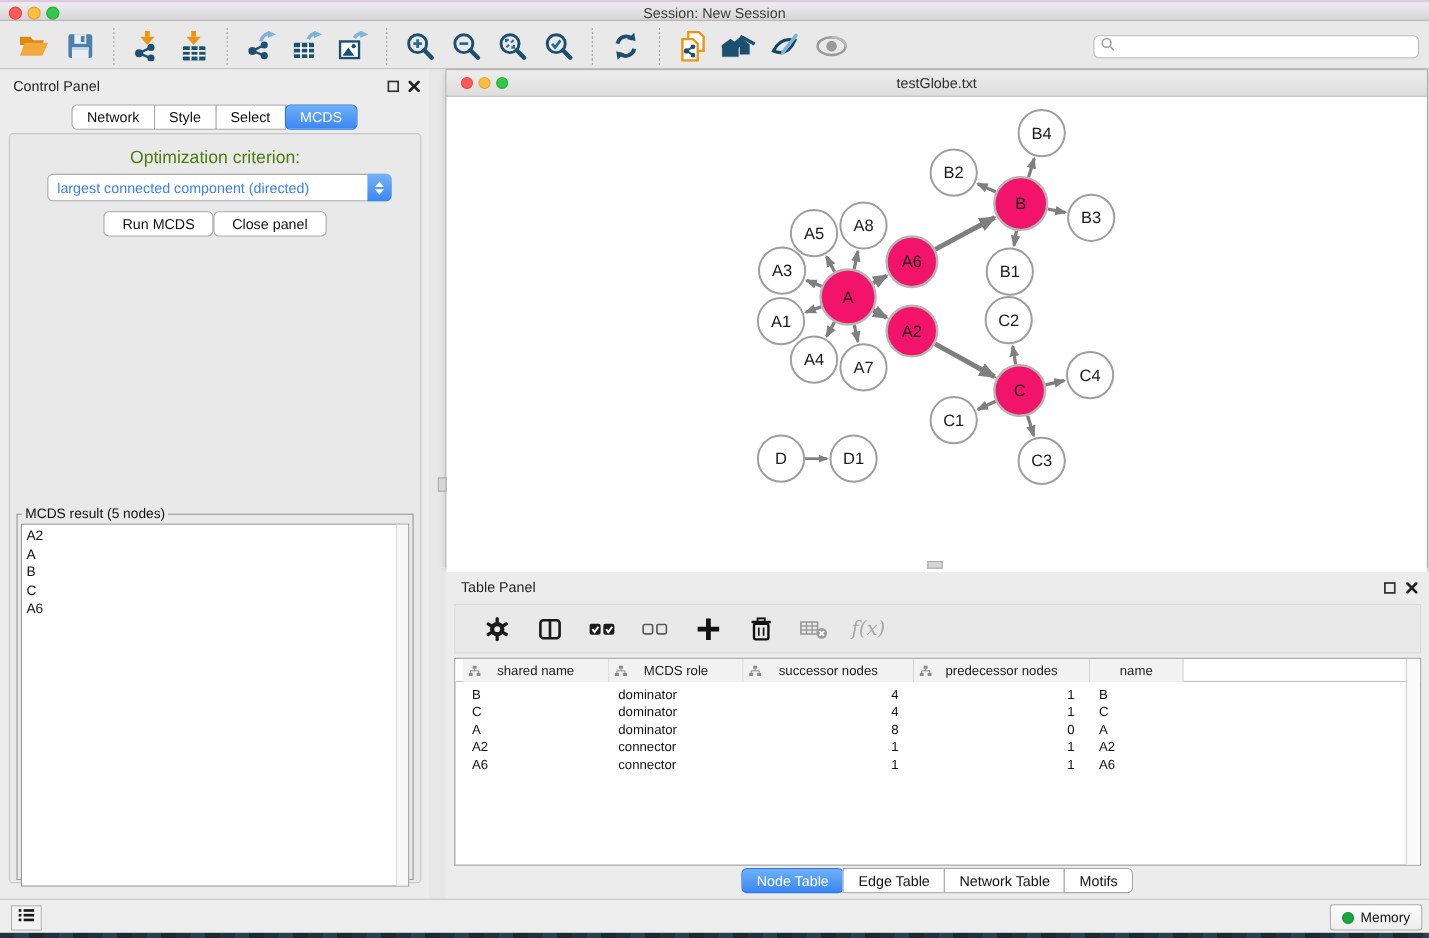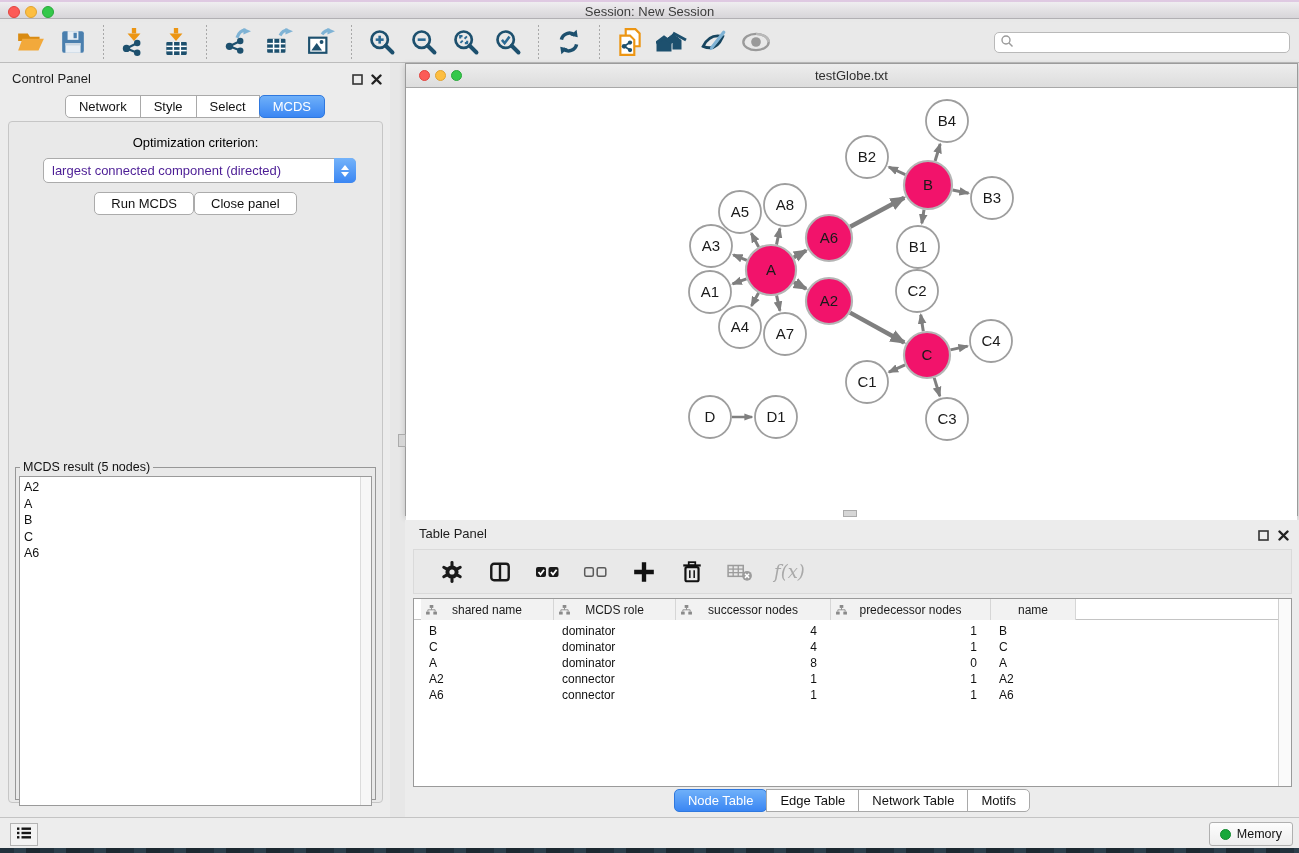--- a/index.html
+++ b/index.html
@@ -35,24 +35,24 @@
   .cp-title { position:absolute; left:12px; top:8px; font-size:13px; color:#1e1e1e; }
   .panel-ctrls { position:absolute; right:8px; top:8px; display:flex; gap:8px; align-items:center; }
   .tabs-row { position:absolute; left:0; top:32px; width:100%; display:flex; justify-content:center; }
   .seg { display:inline-flex; }
   .tab { font-size:13px; padding:3px 13px; background:#fff; border:1px solid #a9a9a9; margin-left:-1px; color:#111; white-space:nowrap;text-align:center; }
   .tab:first-child { border-radius:5px 0 0 5px; margin-left:0; }
   .tab:last-child { border-radius:0 5px 5px 0; }
   .tab.active { background:linear-gradient(#6fb0f9,#3a86f3); color:#fff; border-color:#2f78de; border-radius:5px; }
   .cp-body { position:absolute; left:8px; top:58px; width:375px; height:682px;
     background:#e9e9e9; border:1px solid #c6c6c6; border-radius:4px; }
-  .opt-label { position:absolute; left:0; top:13px; width:100%; text-align:center; font-size:13px; color:#000000; }
+  .opt-label { position:absolute; left:0; top:13px; width:100%; text-align:center; font-size:16px; color:#4d7c0f; }
   .dropdown { position:absolute; left:34px; top:36px; width:313px; height:25px; background:#fff;
     border:1px solid #ababab; border-radius:5px; display:flex; align-items:center; }
-  .dropdown .dd-text { flex:1; font-size:13px; color:#4c1d95; padding-left:8px; white-space:nowrap; overflow:hidden; }
+  .dropdown .dd-text { flex:1; font-size:13px; color:#3b82f6; padding-left:8px; white-space:nowrap; overflow:hidden; }
   .dd-stepper { width:22px; height:25px; margin:-1px -1px -1px 0; border-radius:0 5px 5px 0;
     background:linear-gradient(#74b3fa,#3a86f3); display:flex; flex-direction:column; align-items:center; justify-content:center; gap:2px; }
   .dd-up { width:0; height:0; border-left:4px solid transparent; border-right:4px solid transparent; border-bottom:5px solid #fff; }
   .dd-down { width:0; height:0; border-left:4px solid transparent; border-right:4px solid transparent; border-top:5px solid #fff; }
   .btn-row { position:absolute; left:0; top:70px; width:100%; display:flex; justify-content:center; }
   .push-btn { font-size:13px; background:#fff; border:1px solid #ababab; border-radius:5px; padding:3px 16px; color:#111; }
   .mcds-fieldset { position:absolute; left:6px; top:338px; width:361px; height:340px;
     border:1px solid #979797; padding:0; background:#e9e9e9; }
   .mcds-fieldset legend { font-size:12.5px; color:#111; margin-left:4px; padding:0 3px; }
   .mcds-list { position:absolute; left:3px; top:2px; width:353px; height:330px; background:#fff;

